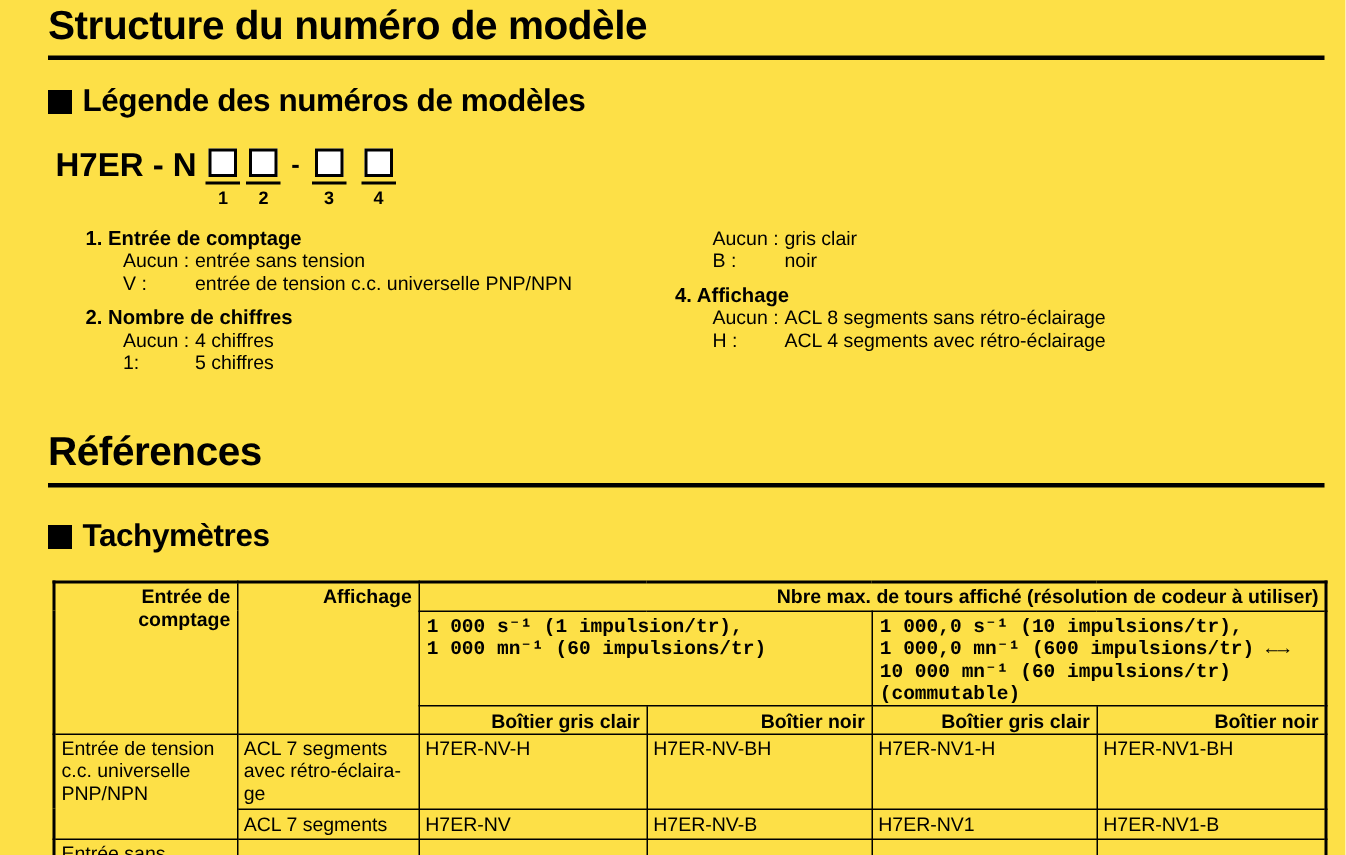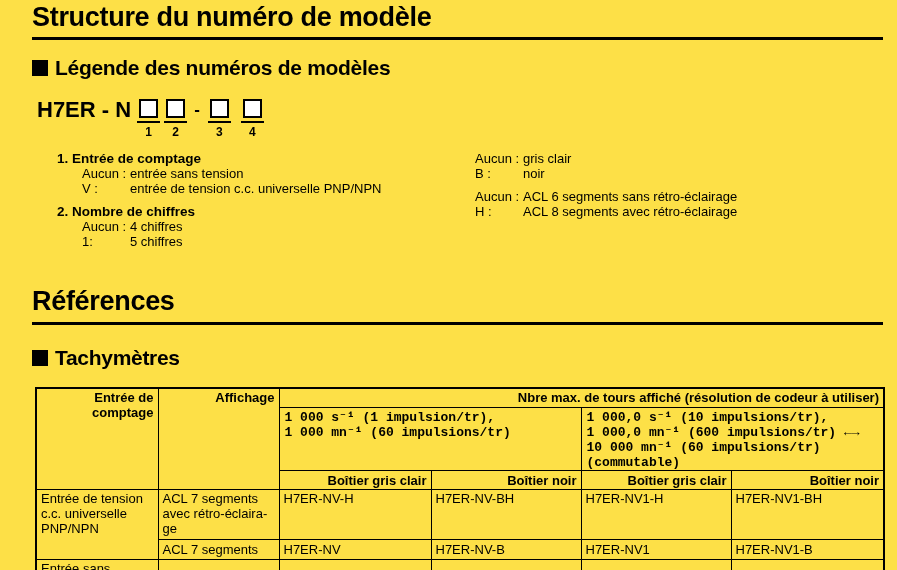--- a/index.html
+++ b/index.html
@@ -120,27 +120,28 @@
       <div class="lg-row">
         <span class="lg-code">Aucun :</span>
         <span class="lg-desc">gris clair</span>
       </div>
       <div class="lg-row">
         <span class="lg-code">B :</span>
         <span class="lg-desc">noir</span>
       </div>
     </div>
     <div class="lg-group">
-      <div class="lg-row">
-        <span class="lg-code">Aucun :</span>
-        <span class="lg-desc">ACL 6 segments sans rétro-éclairage</span>
+      <div class="lg-head">4. Affichage</div>
+      <div class="lg-row">
+        <span class="lg-code">Aucun :</span>
+        <span class="lg-desc">ACL 8 segments sans rétro-éclairage</span>
       </div>
       <div class="lg-row">
         <span class="lg-code">H :</span>
-        <span class="lg-desc">ACL 8 segments avec rétro-éclairage</span>
+        <span class="lg-desc">ACL 4 segments avec rétro-éclairage</span>
       </div>
     </div>
   </div>
 
   <h1 class="doc-title" id="title-references">Références</h1>
   <div class="title-rule" id="rule-references"></div>
 
   <div class="section-head" id="sec-tachymetres">
     <span class="sq"></span>
     <span>Tachymètres</span>

